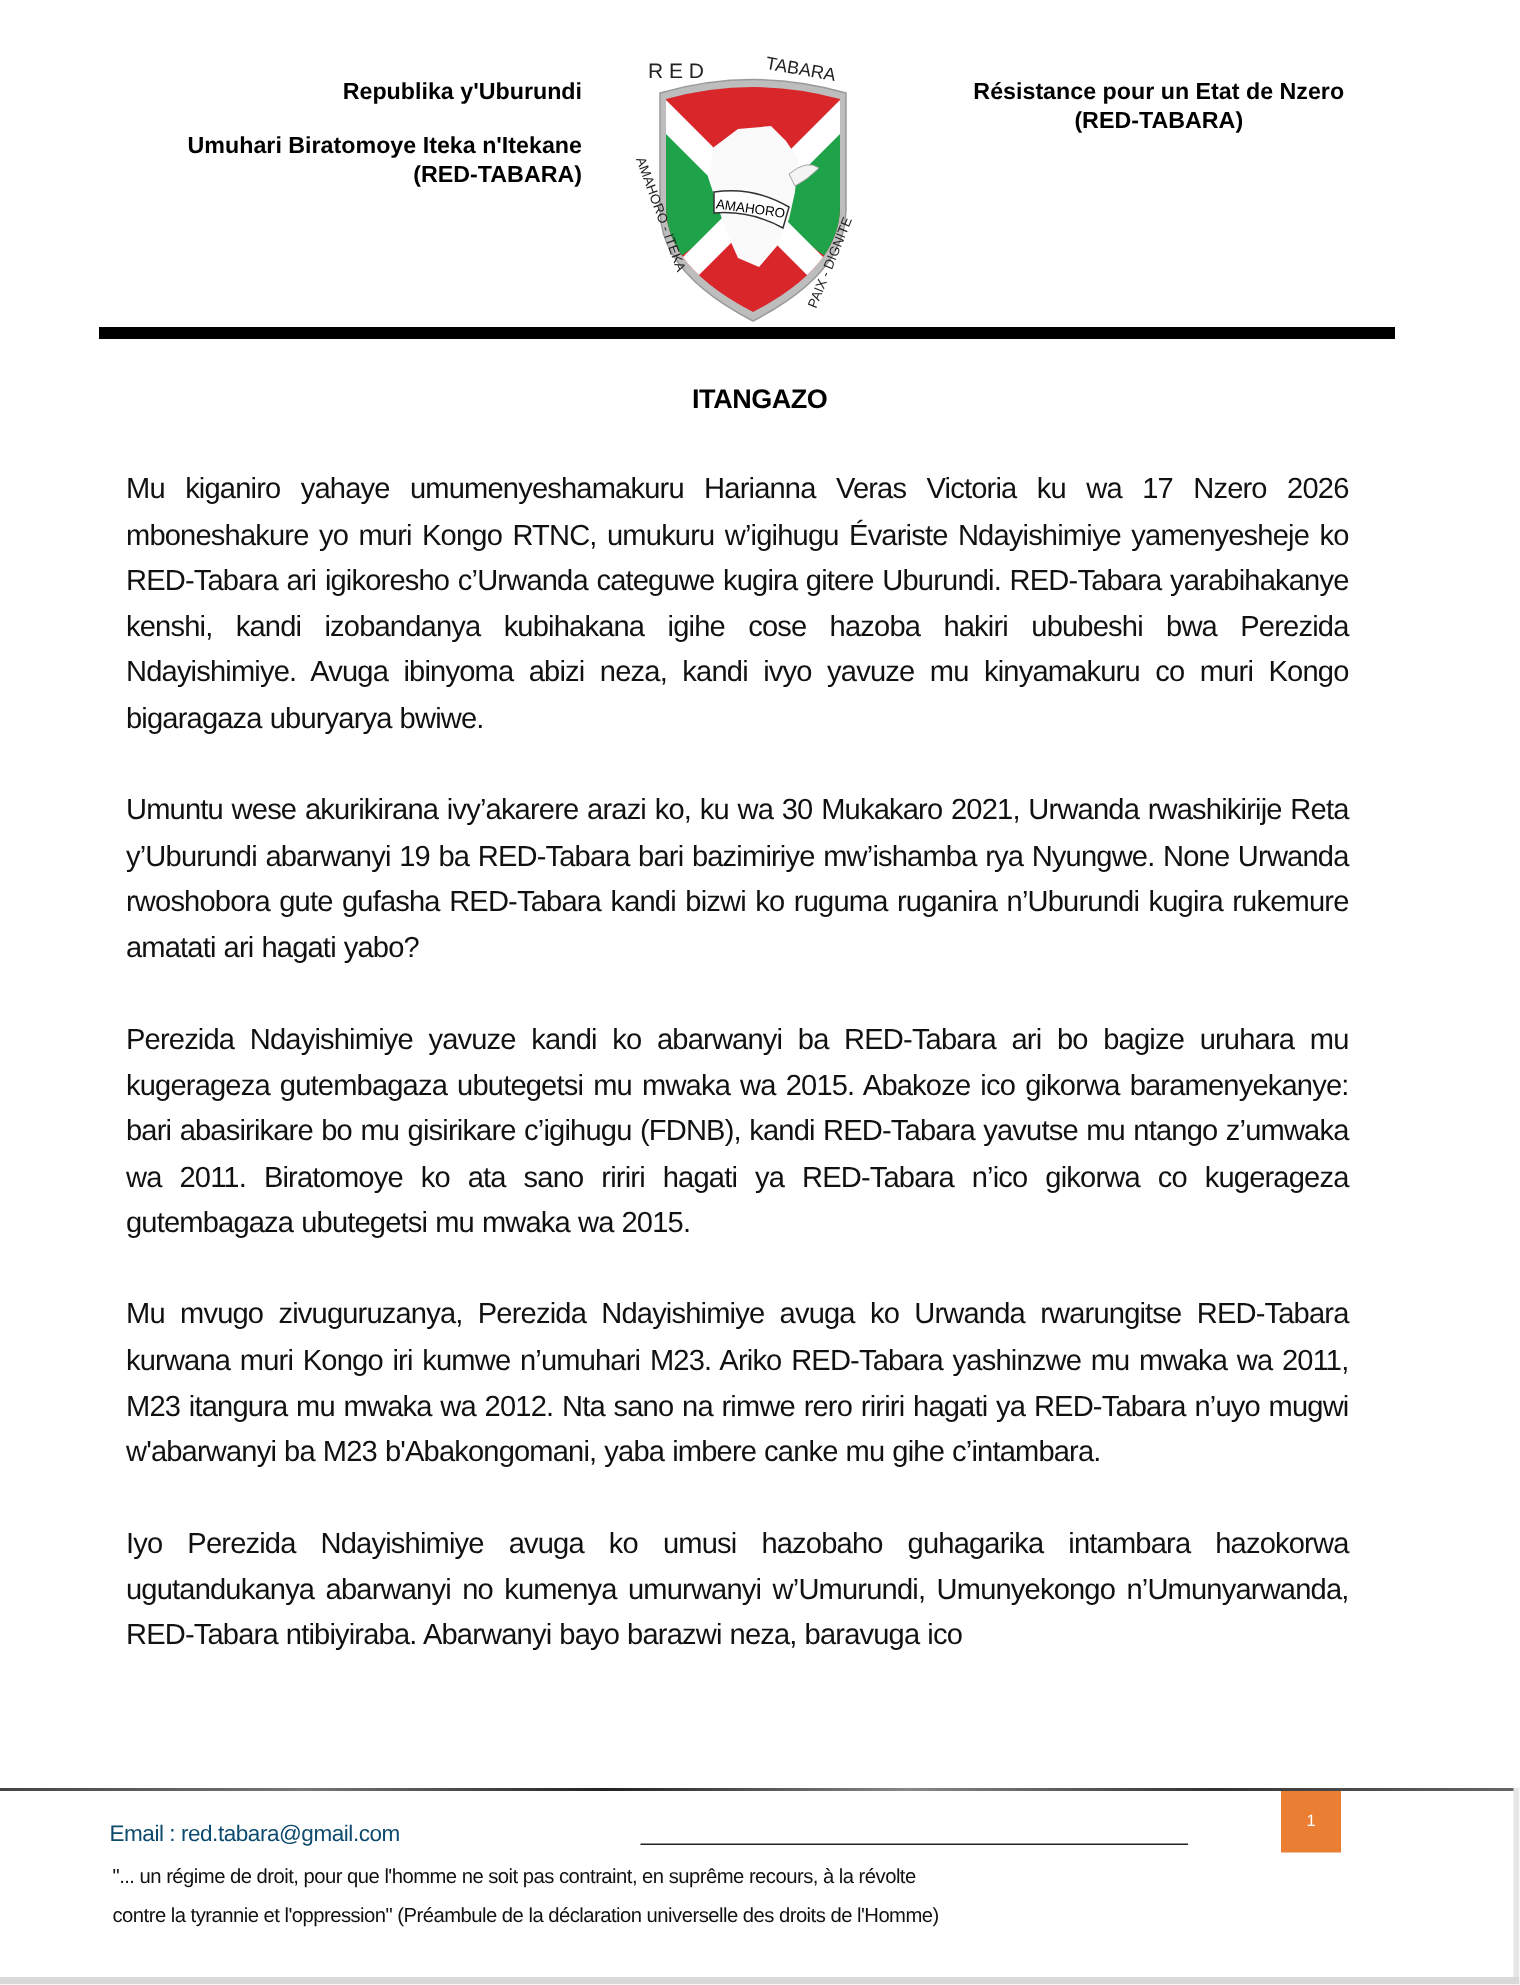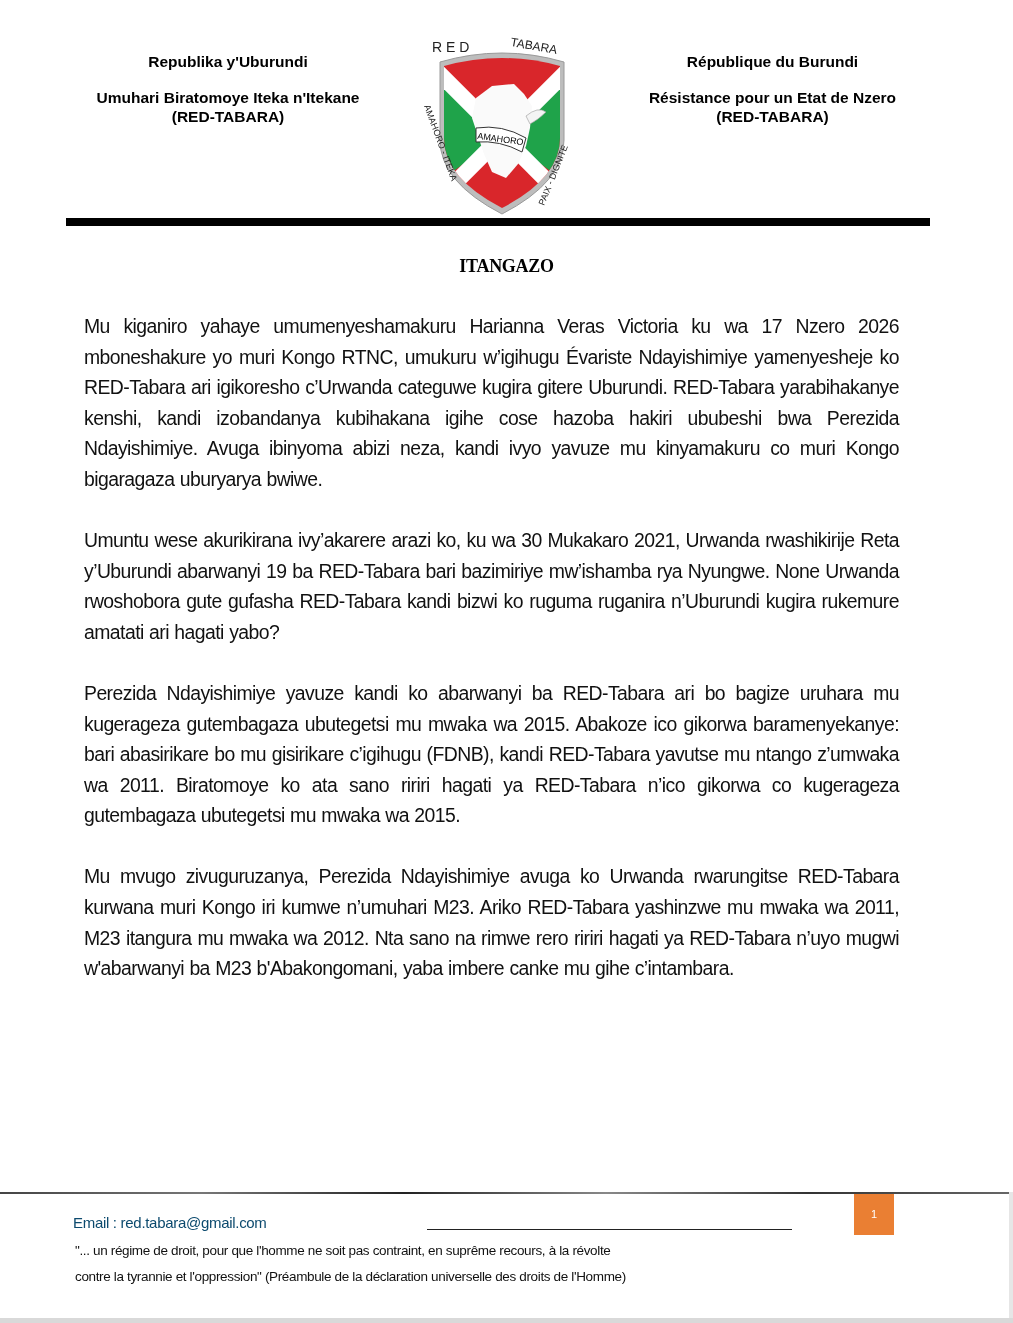--- a/index.html
+++ b/index.html
@@ -2,27 +2,27 @@
 <html><head>
   <meta charset="utf-8">
   <style>
     html, body { margin: 0; padding: 0; }
     body {
       width: 1013px; height: 1323px; background: #ffffff; position: relative; overflow: hidden;
       font-family: "Liberation Sans", sans-serif; color: #000;
     }
     .page { position: absolute; left: 0; top: 0; width: 1013px; height: 1323px; background: #fff; }
     .hdr-col { position: absolute; text-align: center; font-family: "Liberation Sans", sans-serif; font-weight: bold; font-size: 15.5px; line-height: 19px; }
-    .hdr-left { left: 68px; width: 320px; top: 52px; }
+    .hdr-left { left: 68px; width: 320px; top: 52px; text-align: right; }
     .hdr-right { left: 610px; width: 325px; top: 52px; }
     .hdr-col .l1 { display: block; margin-bottom: 17px; }
     .hdr-col .l2, .hdr-col .l3 { display: block; }
     .logo { position: absolute; left: 414px; top: 28px; width: 175px; height: 188px; }
     .rule { position: absolute; left: 66px; top: 218px; width: 864px; height: 8px; background: #000; }
-    .title { position: absolute; left: 0; width: 1013px; top: 256px; text-align: center; font-family: Liberation Serif, serif; font-weight: bold; font-size: 18px; letter-spacing: -0.3px; }
+    .title { position: absolute; left: 0; width: 1013px; top: 256px; text-align: center; font-family: Liberation Sans, sans-serif; font-weight: bold; font-size: 18px; letter-spacing: -0.3px; }
     .body-text { position: absolute; left: 84px; width: 815px; top: 311px; font-family: "Liberation Sans", sans-serif; font-size: 19.4px; line-height: 30.6px; color: #111; text-align: justify; letter-spacing: -0.55px; word-spacing: 0.5px; }
     .body-text p { margin: 0 0 30.5px 0; }
     .footer-rule { position: absolute; left: 0; top: 1192px; width: 1010px; height: 2px; background: linear-gradient(90deg, #444 0%, #777 20%, #222 40%, #888 60%, #333 80%, #666 100%); }
     .email { position: absolute; left: 73px; top: 1214px; font-family: "Liberation Sans Narrow", "Liberation Sans", sans-serif; font-size: 15px; color: #0c4a6e; letter-spacing: -0.3px; }
     .email-line { position: absolute; left: 427px; top: 1229px; width: 365px; height: 1px; background: #222; }
     .page-num { position: absolute; left: 854px; top: 1194px; width: 40px; height: 41px; background: #ea7f33; color: #fff; font-size: 11px; text-align: center; line-height: 41px; }
     .quote { position: absolute; left: 75px; top: 1238px; font-family: "Liberation Sans Narrow", "Liberation Sans", sans-serif; font-size: 13.5px; line-height: 26px; color: #111; letter-spacing: -0.35px; }
     .quote span { display: block; }
     .bottom-shadow { position: absolute; left: 0; top: 1318px; width: 1013px; height: 5px; background: #d9d9d9; }
     .right-edge { position: absolute; left: 1009px; top: 1192px; width: 4px; height: 131px; background: #e6e6e6; }
@@ -56,34 +56,34 @@
     <path d="M62 100 Q88 96 112 110 L108 124 Q86 112 62 114 Z" fill="#fff" stroke="#333" stroke-width="1"></path>
     <text x="86" y="114" font-family="Liberation Sans, sans-serif" font-size="9" text-anchor="middle" fill="#000" transform="rotate(8 86 114)">AMAHORO</text>
     <path d="M112 88 Q124 78 132 84 Q124 92 116 96 Z" fill="#f4f4f4" stroke="#999" stroke-width="0.6"></path>
     <text x="18" y="24" font-family="Liberation Sans, sans-serif" font-size="14" fill="#222">R E D</text>
     <text x="96" y="22" font-family="Liberation Sans, sans-serif" font-size="12" fill="#222" transform="rotate(10 120 20)">TABARA</text>
     <text x="0" y="0" font-family="Liberation Sans, sans-serif" font-size="9" fill="#222" transform="translate(10 78) rotate(70)">AMAHORO - ITEKA</text>
     <text x="0" y="0" font-family="Liberation Sans, sans-serif" font-size="9" fill="#222" transform="translate(130 178) rotate(-68)">PAIX - DIGNITE</text>
   </svg>
 
   <div class="hdr-col hdr-right">
-    <span class="l1">République du Burundi</span>
     <span class="l2">Résistance pour un Etat de Nzero</span>
     <span class="l3">(RED-TABARA)</span>
   </div>
 
   <div class="rule"></div>
 
   <div class="title">ITANGAZO</div>
 
   <div class="body-text">
     <p>Mu kiganiro yahaye umumenyeshamakuru Harianna Veras Victoria ku wa 17 Nzero 2026 mboneshakure yo muri Kongo RTNC, umukuru w’igihugu Évariste Ndayishimiye yamenyesheje ko RED-Tabara ari igikoresho c’Urwanda categuwe kugira gitere Uburundi. RED-Tabara yarabihakanye kenshi, kandi izobandanya kubihakana igihe cose hazoba hakiri ububeshi bwa Perezida Ndayishimiye. Avuga ibinyoma abizi neza, kandi ivyo yavuze mu kinyamakuru co muri Kongo bigaragaza uburyarya bwiwe.</p>
     <p>Umuntu wese akurikirana ivy’akarere arazi ko, ku wa 30 Mukakaro 2021, Urwanda rwashikirije Reta y’Uburundi abarwanyi 19 ba RED-Tabara bari bazimiriye mw’ishamba rya Nyungwe. None Urwanda rwoshobora gute gufasha RED-Tabara kandi bizwi ko ruguma ruganira n’Uburundi kugira rukemure amatati ari hagati yabo?</p>
     <p>Perezida Ndayishimiye yavuze kandi ko abarwanyi ba RED-Tabara ari bo bagize uruhara mu kugerageza gutembagaza ubutegetsi mu mwaka wa 2015. Abakoze ico gikorwa baramenyekanye: bari abasirikare bo mu gisirikare c’igihugu (FDNB), kandi RED-Tabara yavutse mu ntango z’umwaka wa 2011. Biratomoye ko ata sano ririri hagati ya RED-Tabara n’ico gikorwa co kugerageza gutembagaza ubutegetsi mu mwaka wa 2015.</p>
     <p>Mu mvugo zivuguruzanya, Perezida Ndayishimiye avuga ko Urwanda rwarungitse RED-Tabara kurwana muri Kongo iri kumwe n’umuhari M23. Ariko RED-Tabara yashinzwe mu mwaka wa 2011, M23 itangura mu mwaka wa 2012. Nta sano na rimwe rero ririri hagati ya RED-Tabara n’uyo mugwi w'abarwanyi ba M23 b'Abakongomani, yaba imbere canke mu gihe c’intambara.</p>
+    <p>Iyo Perezida Ndayishimiye avuga ko umusi hazobaho guhagarika intambara hazokorwa ugutandukanya abarwanyi no kumenya umurwanyi w’Umurundi, Umunyekongo n’Umunyarwanda, RED-Tabara ntibiyiraba. Abarwanyi bayo barazwi neza, baravuga ico</p>
   </div>
 
   <div class="footer-rule"></div>
   <div class="email">Email : red.tabara@gmail.com</div>
   <div class="email-line"></div>
   <div class="page-num">1</div>
   <div class="quote">
     <span>"... un régime de droit, pour que l'homme ne soit pas contraint, en suprême recours, à la révolte</span>
     <span>contre la tyrannie et l'oppression" (Préambule de la déclaration universelle des droits de l'Homme)</span>
   </div>

